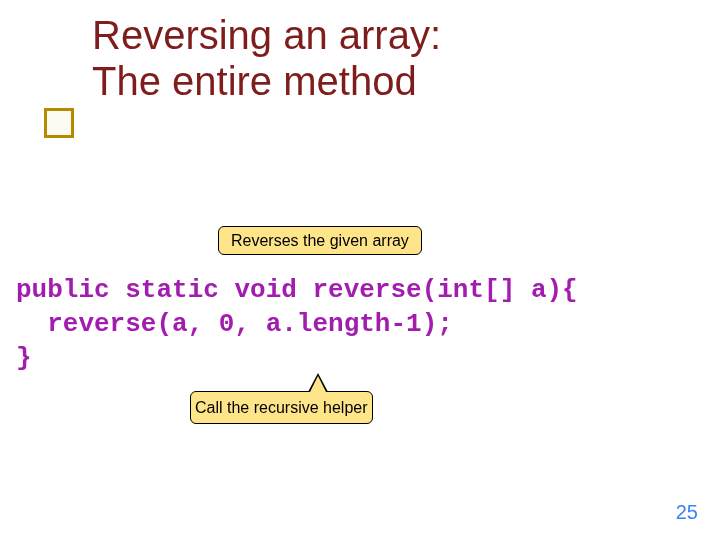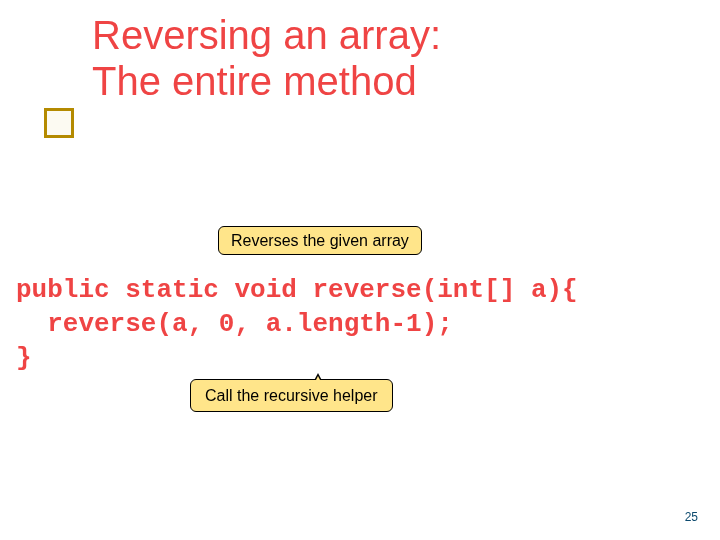--- a/index.html
+++ b/index.html
@@ -20,54 +20,54 @@
     height: 24px;
     border: 3px solid #b48a00;
     background: rgba(200,160,0,0.05);
   }
   .title {
     position: absolute;
     left: 92px;
     top: 12px;
     font-size: 40px;
     line-height: 1.15;
-    color: #ef4444;
+    color: #7f1d1d;
     font-family: Verdana, Arial, sans-serif;
   }
   .callout {
     position: absolute;
     background: #ffe58a;
     border: 1.5px solid #000;
     border-radius: 6px;
     padding: 4px 12px;
     font-size: 16px;
     font-family: "Comic Sans MS", "Trebuchet MS", sans-serif;
     text-align: center;
     color: #000;
     line-height: 1.2;
   }
   .callout1 {
     left: 218px;
     top: 226px;
   }
   .callout2 {
     left: 190px;
-    top: 379px;
-    padding: 6px 14px;
+    top: 391px;
+    padding: 6px 4px;
   }
   .code {
     position: absolute;
     left: 16px;
     top: 274px;
     font-family: "Courier New", monospace;
     font-size: 26px;
     font-weight: bold;
     line-height: 1.3;
     white-space: pre;
-    color: #ef4444;
+    color: #a21caf;
   }
   .callout2-arrow {
     position: absolute;
     left: 310px;
     top: 376px;
     width: 0;
     height: 0;
     border-left: 8px solid transparent;
     border-right: 8px solid transparent;
     border-bottom: 16px solid #ffe58a;
@@ -81,23 +81,23 @@
     height: 0;
     border-left: 10px solid transparent;
     border-right: 10px solid transparent;
     border-bottom: 19px solid #000;
     z-index: 0;
   }
   .slide-number {
     position: absolute;
     right: 22px;
     bottom: 16px;
-    font-size: 12px;
+    font-size: 20px;
     font-family: Arial, sans-serif;
-    color: #0c4a6e;
+    color: #3b82f6;
   }
 </style>
 </head>
 <body>
 
 <div class="bullet-square"></div>
 
 <div class="title">
   <span>Reversing an array:</span><br>
   <span>The entire method</span>

